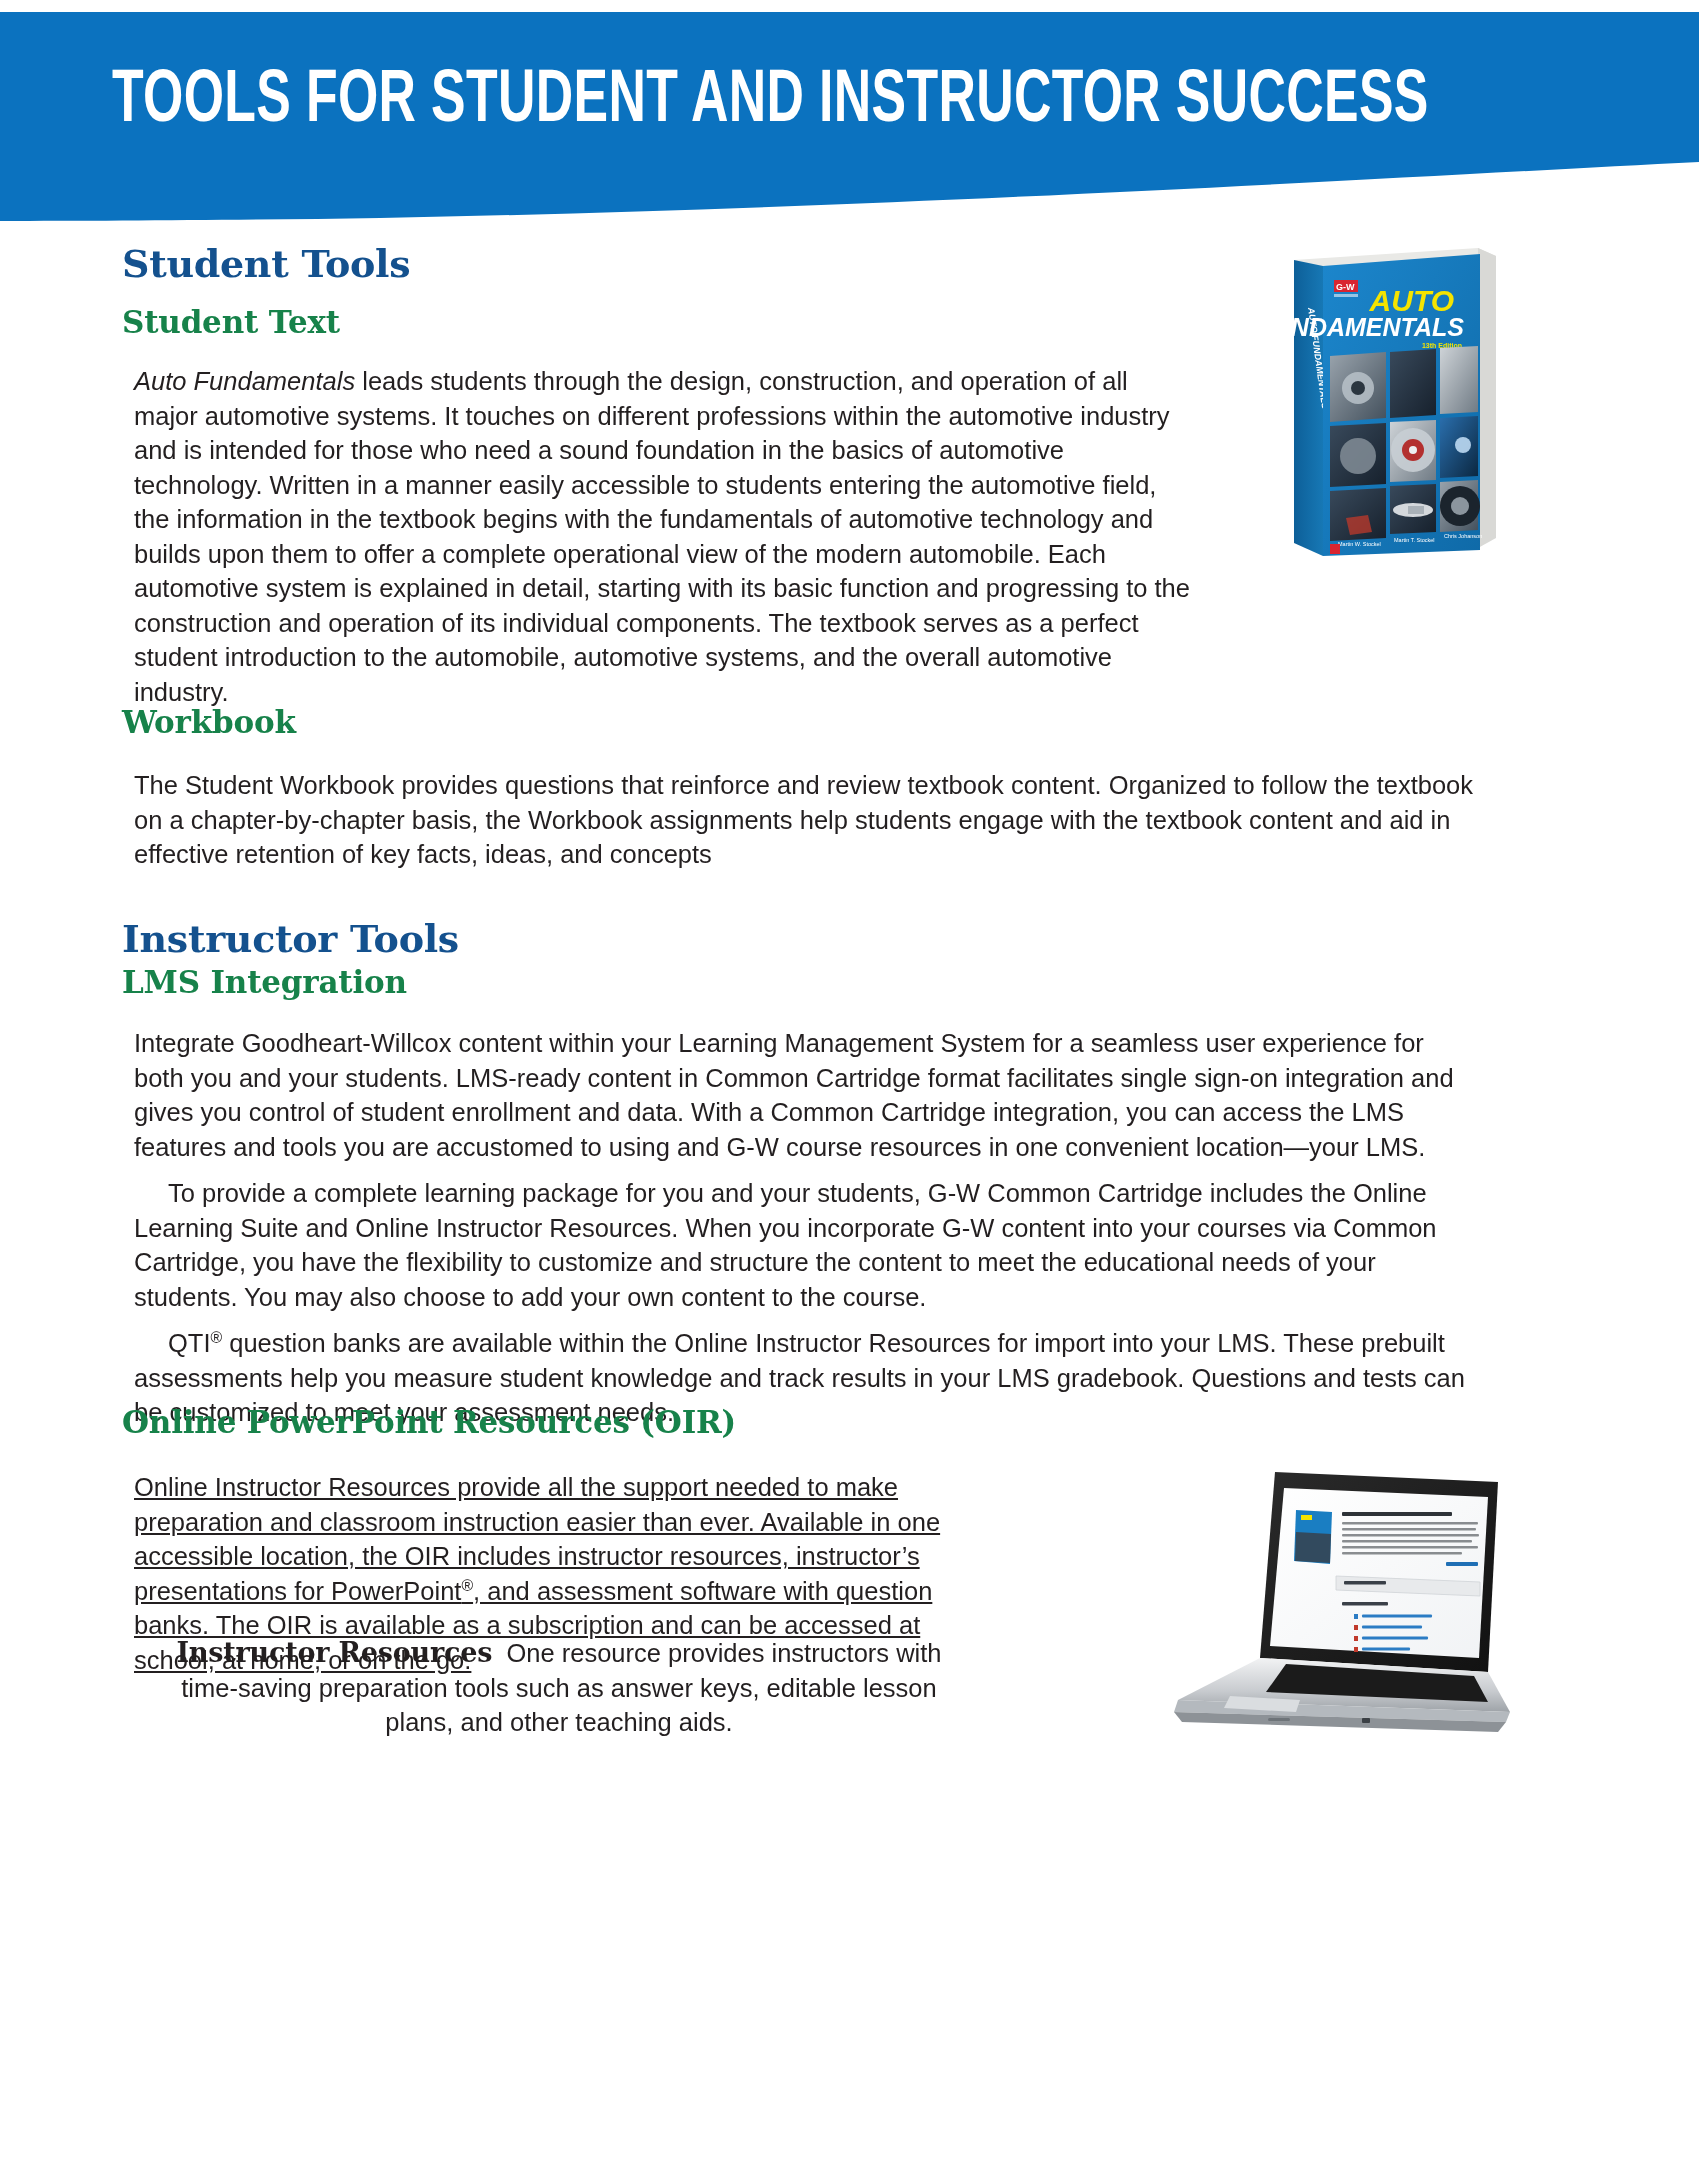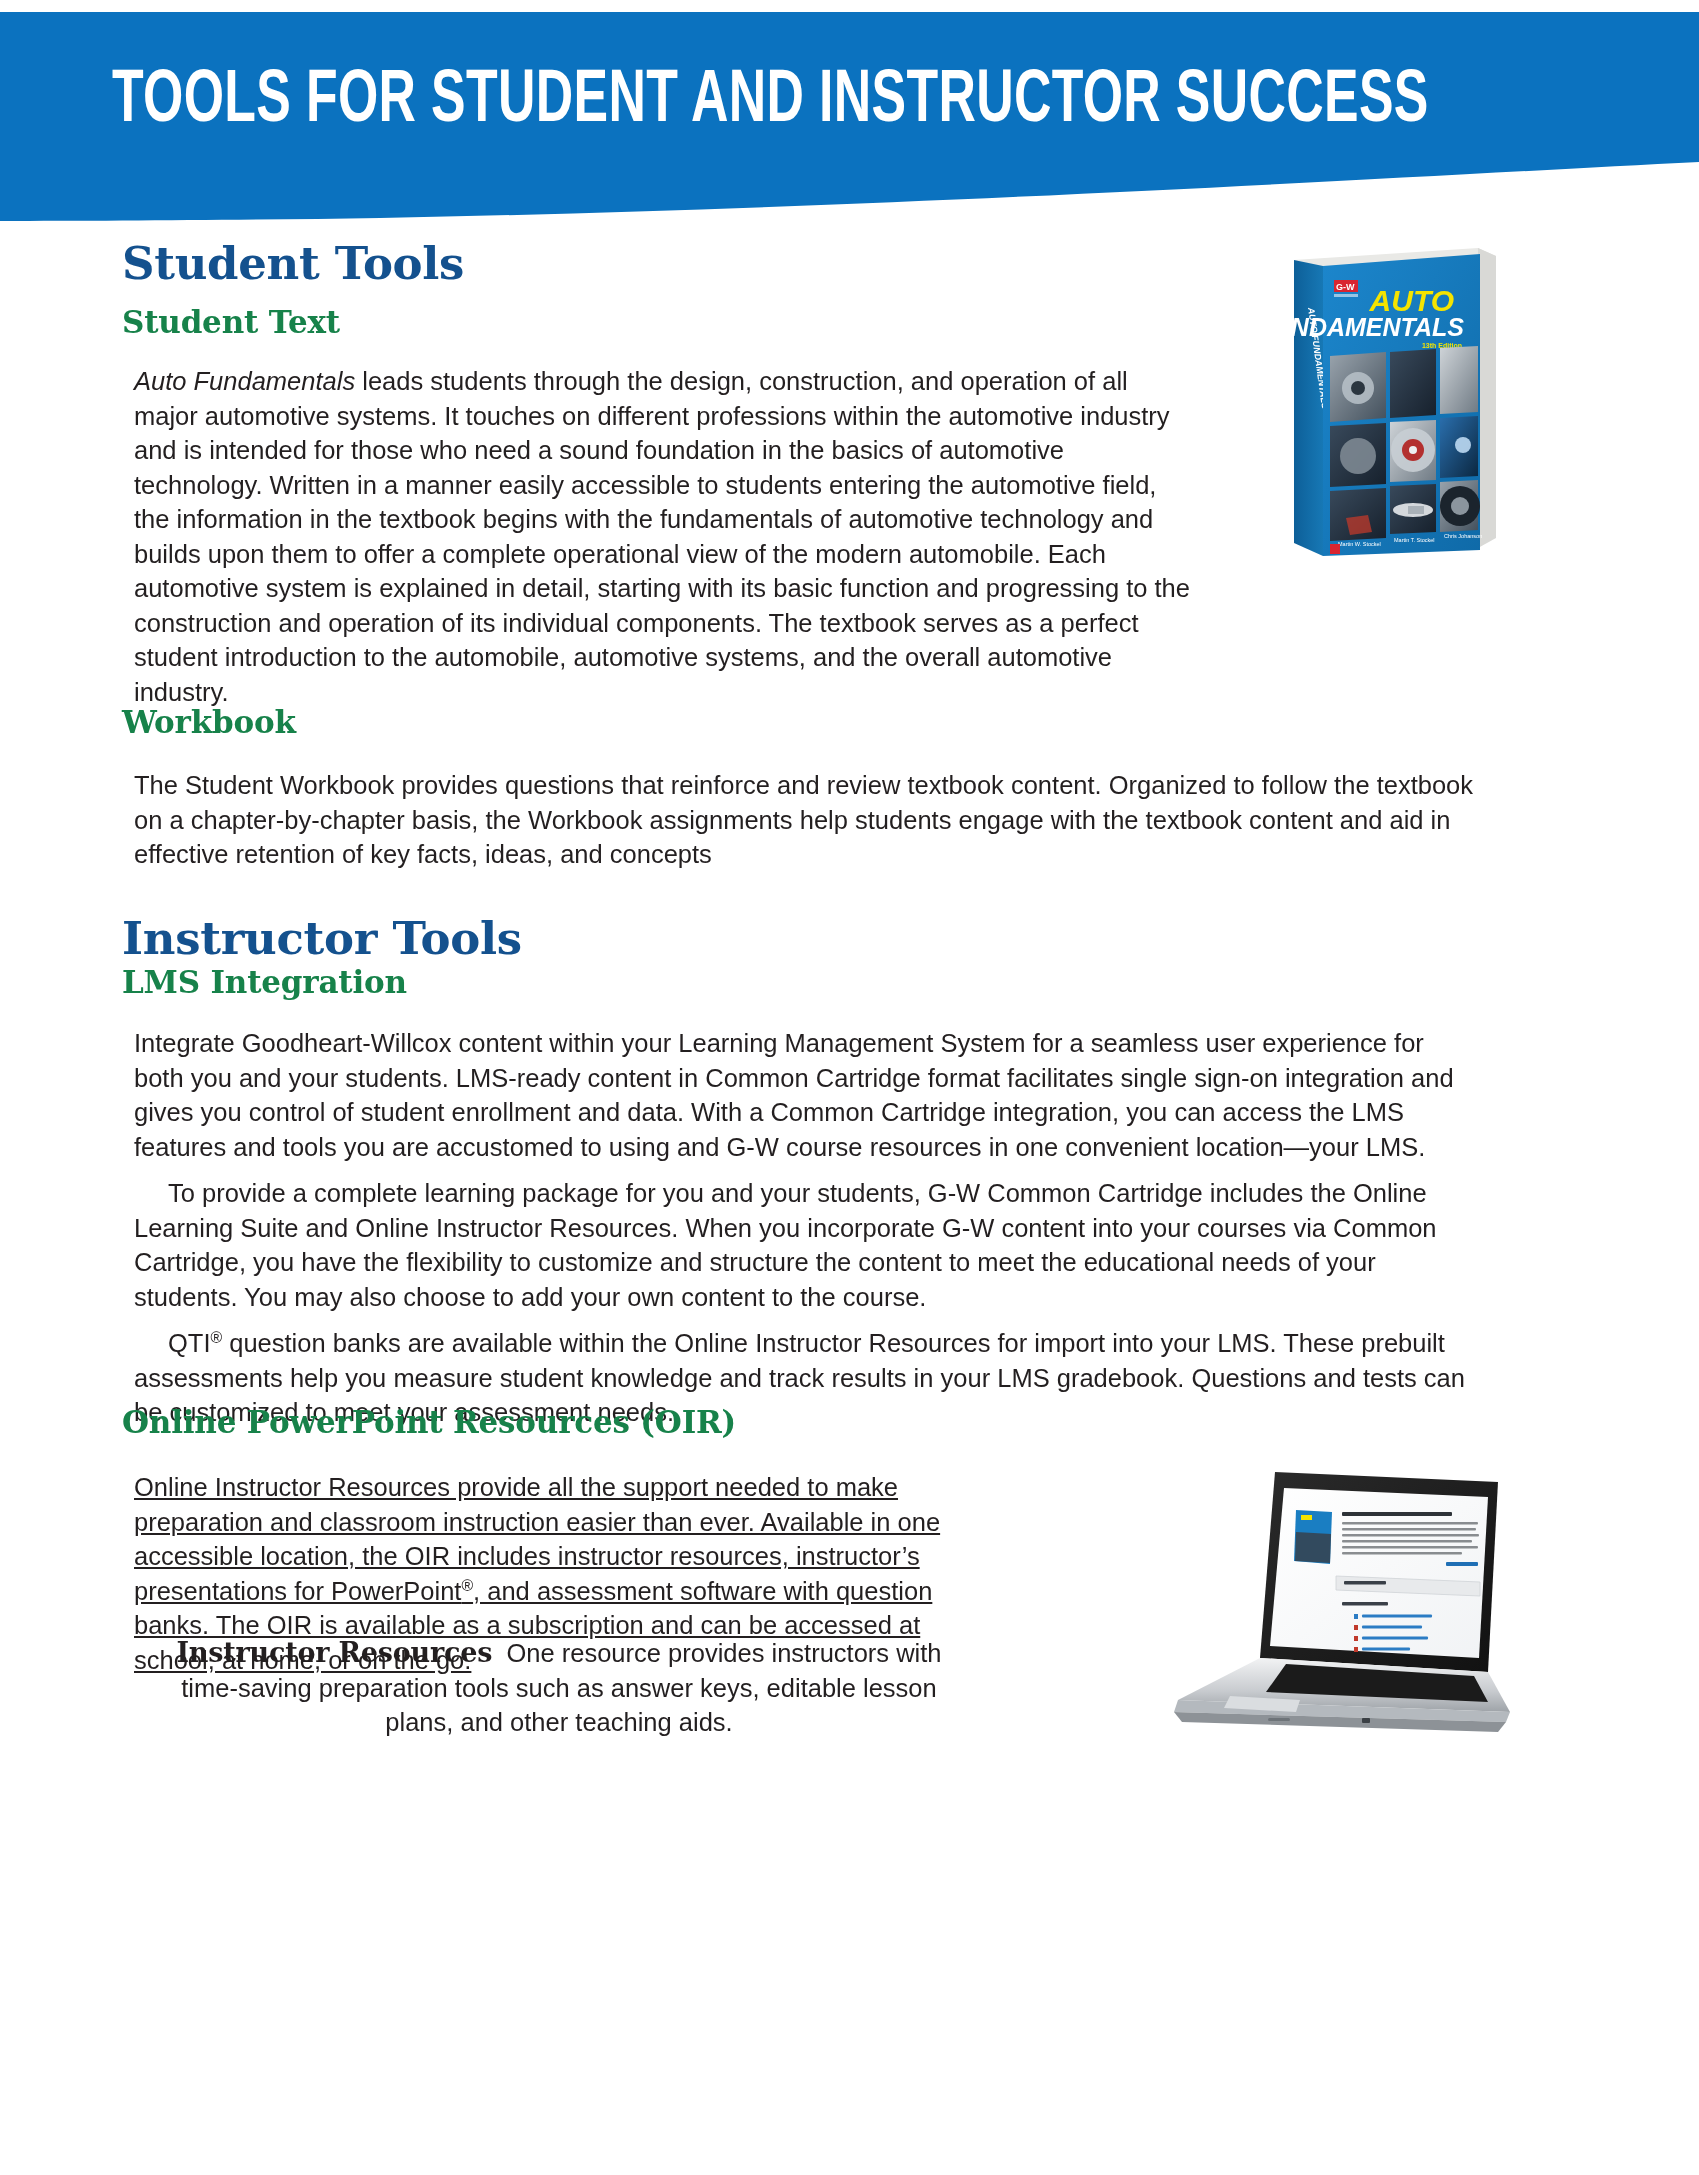--- a/index.html
+++ b/index.html
@@ -52,21 +52,21 @@
     position: absolute;
     left: 0;
     top: 210px;
     width: 1699px;
   }
 
   .section-title {
     font-family: "DejaVu Serif", "Liberation Serif", serif;
     font-weight: bold;
     color: #14518e;
-    font-size: 45px;
+    font-size: 38px;
     line-height: 52px;
     letter-spacing: -0.3px;
     margin: 0;
   }
   .sub-title {
     font-family: "DejaVu Serif", "Liberation Serif", serif;
     font-weight: bold;
     color: #17824a;
     font-size: 31px;
     line-height: 40px;

